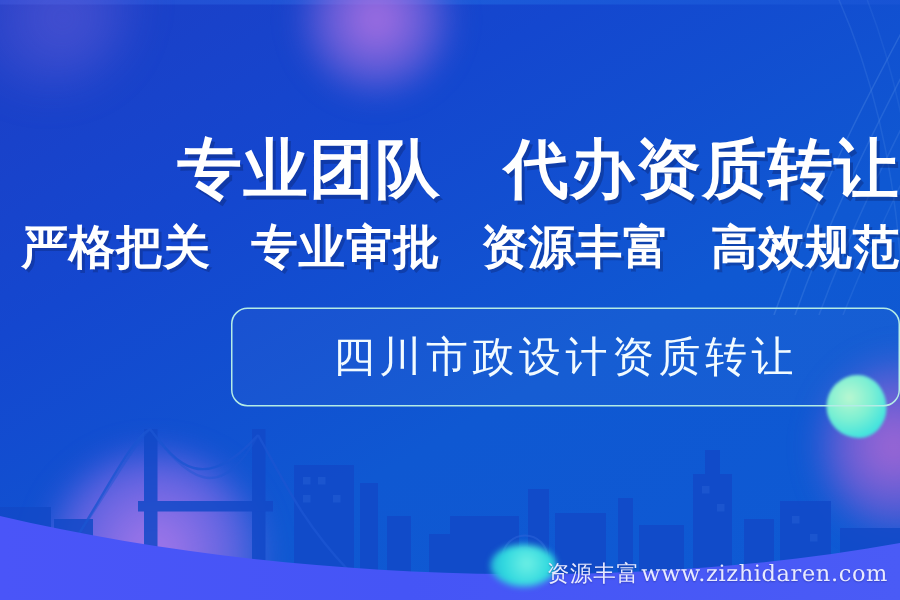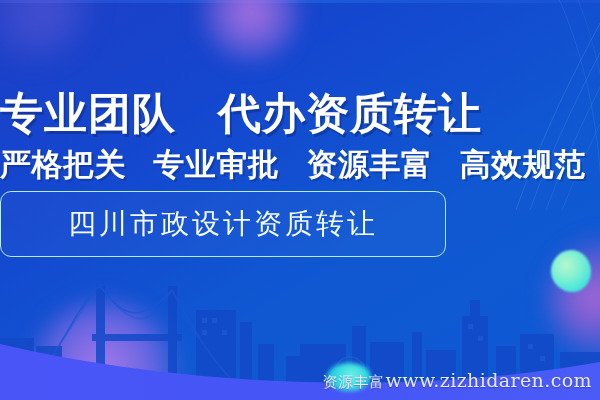--- a/index.html
+++ b/index.html
@@ -65,21 +65,21 @@
   
   #top-rule{
     position:absolute;left:0;top:0;width:600px;height:3px;
     background:linear-gradient(90deg,#2b4fd6 0%,#1e63de 50%,#1a55d6 100%);
     opacity:.7;
   }
 
   
   #content{
     position:absolute;left:0;top:0;width:600px;height:400px;
-    display:flex;flex-direction:column;align-items:flex-start;
+    display:flex;flex-direction:column;align-items:flex-end;
   }
 
   #headline{
     margin-top:88px;
     font-size:43px;
     line-height:50px;
     font-weight:bold;
     color:#ffffff;
     letter-spacing:1px;
     white-space:nowrap;
@@ -93,21 +93,21 @@
     line-height:36px;
     font-weight:bold;
     color:#ffffff;
     letter-spacing:.5px;
     white-space:nowrap;
     text-shadow:2px 2px 0 rgba(12,40,120,.40);
   }
   #subhead .gap{display:inline-block;width:9px;}
 
   #cta-box{
-    margin-top:8px;
+    margin-top:22px;
     width:446px;height:66px;
     border:1.6px solid #b4ece6;
     border-radius:11px;
     display:flex;align-items:center;justify-content:center;
     background:rgba(255,255,255,.03);
   }
   #cta-text{
     font-size:28px;
     line-height:32px;
     color:#f2fbff;
@@ -121,21 +121,21 @@
   #watermark{
     position:absolute;right:8px;bottom:8px;
     display:flex;align-items:baseline;
     color:#e8eaff;
     white-space:nowrap;
     text-shadow:0 1px 1px rgba(20,30,110,.35);
   }
   #watermark-cn{font-size:15px;letter-spacing:.5px;}
   #watermark-url{
     font-family:"DejaVu Serif","Liberation Serif",serif;
-    font-size:19px;letter-spacing:.4px;margin-left:1px;
+    font-size:15px;letter-spacing:.4px;margin-left:1px;
   }
 </style>
 </head>
 <body>
 
 <div id="banner">
 
   <div id="top-rule"></div>
 
   <div class="blob" id="blob-magenta-topleft"></div>

